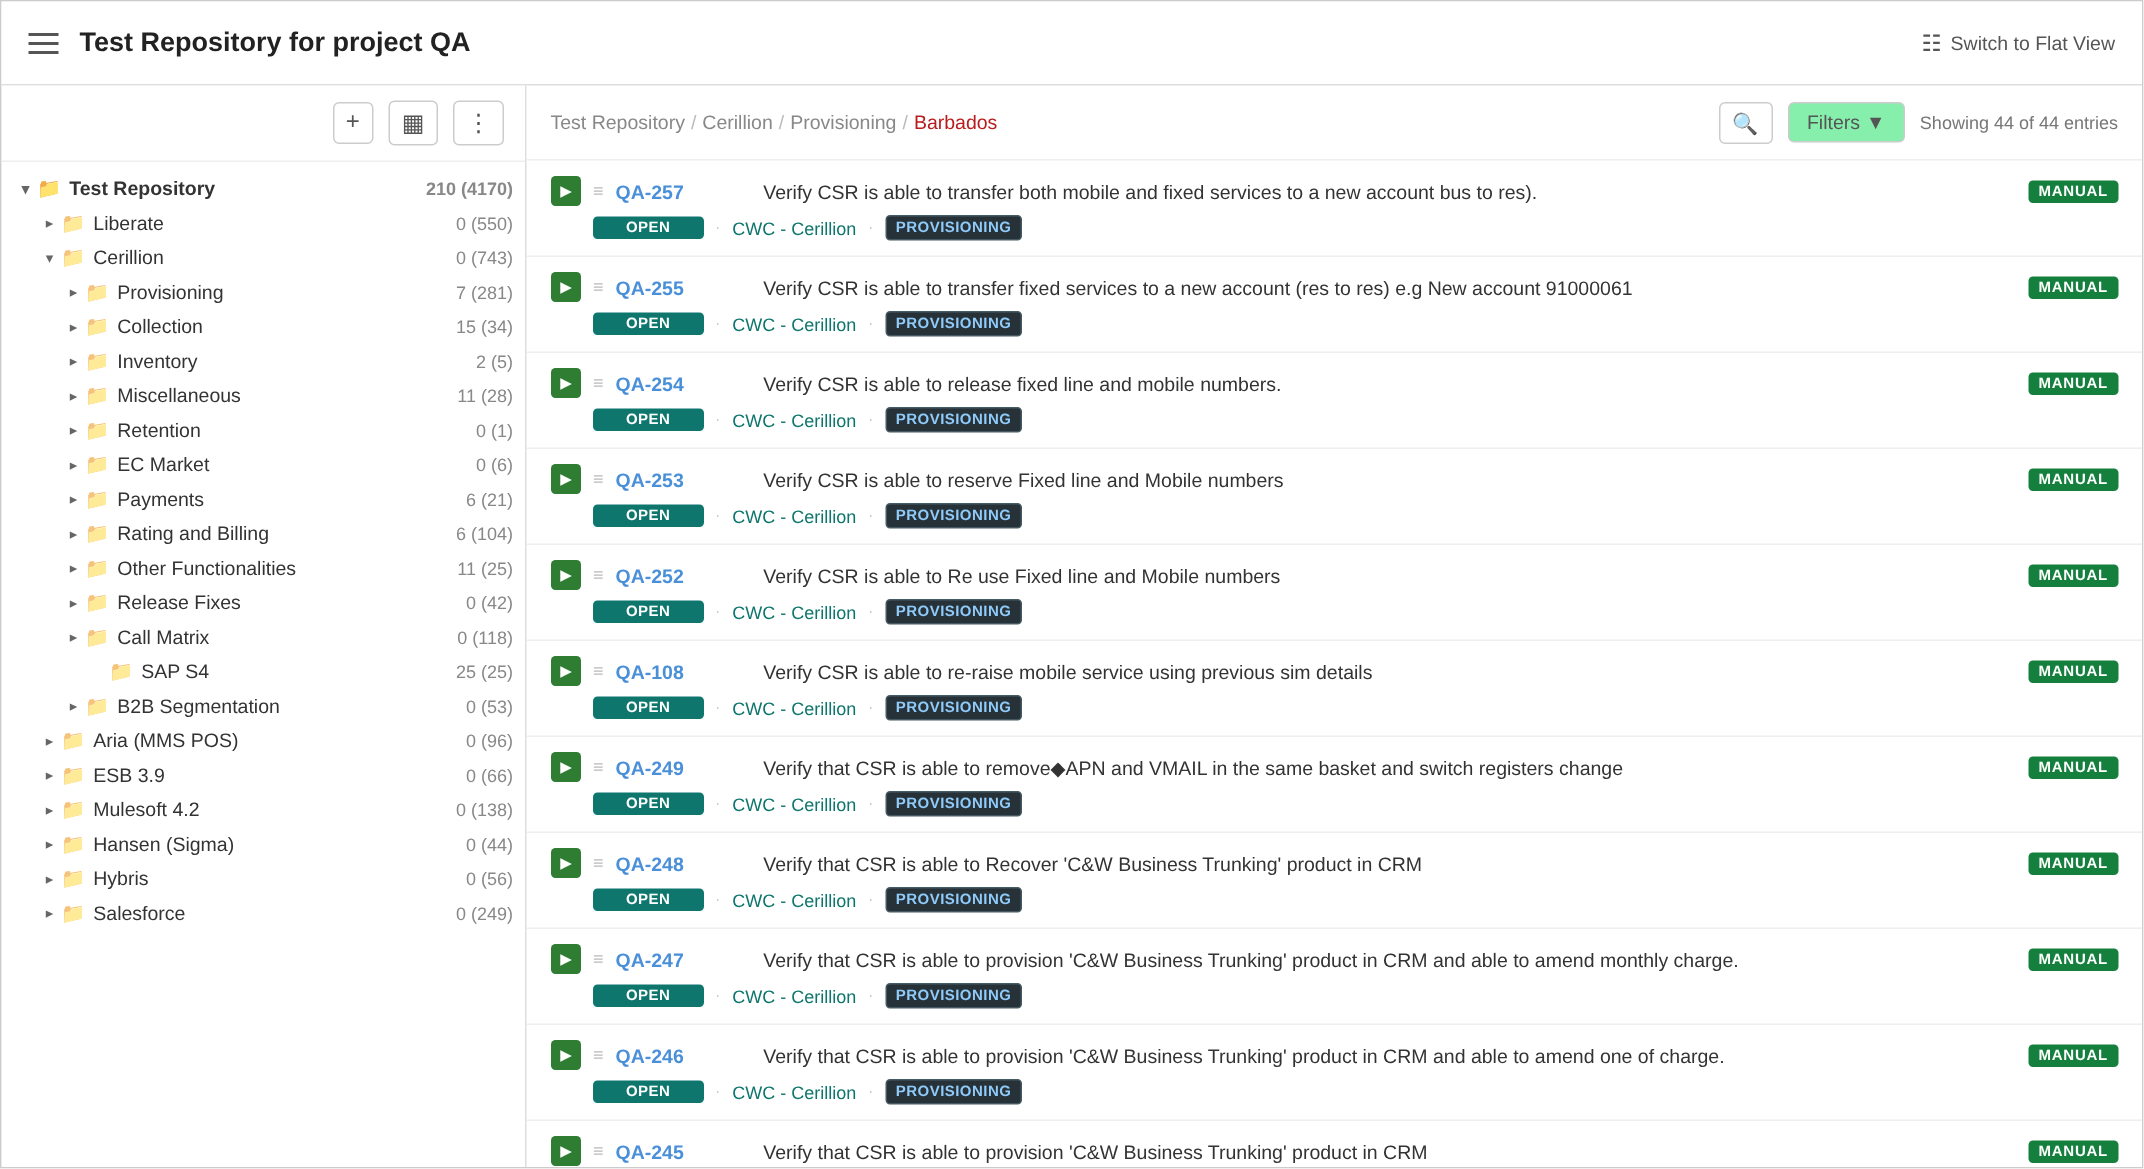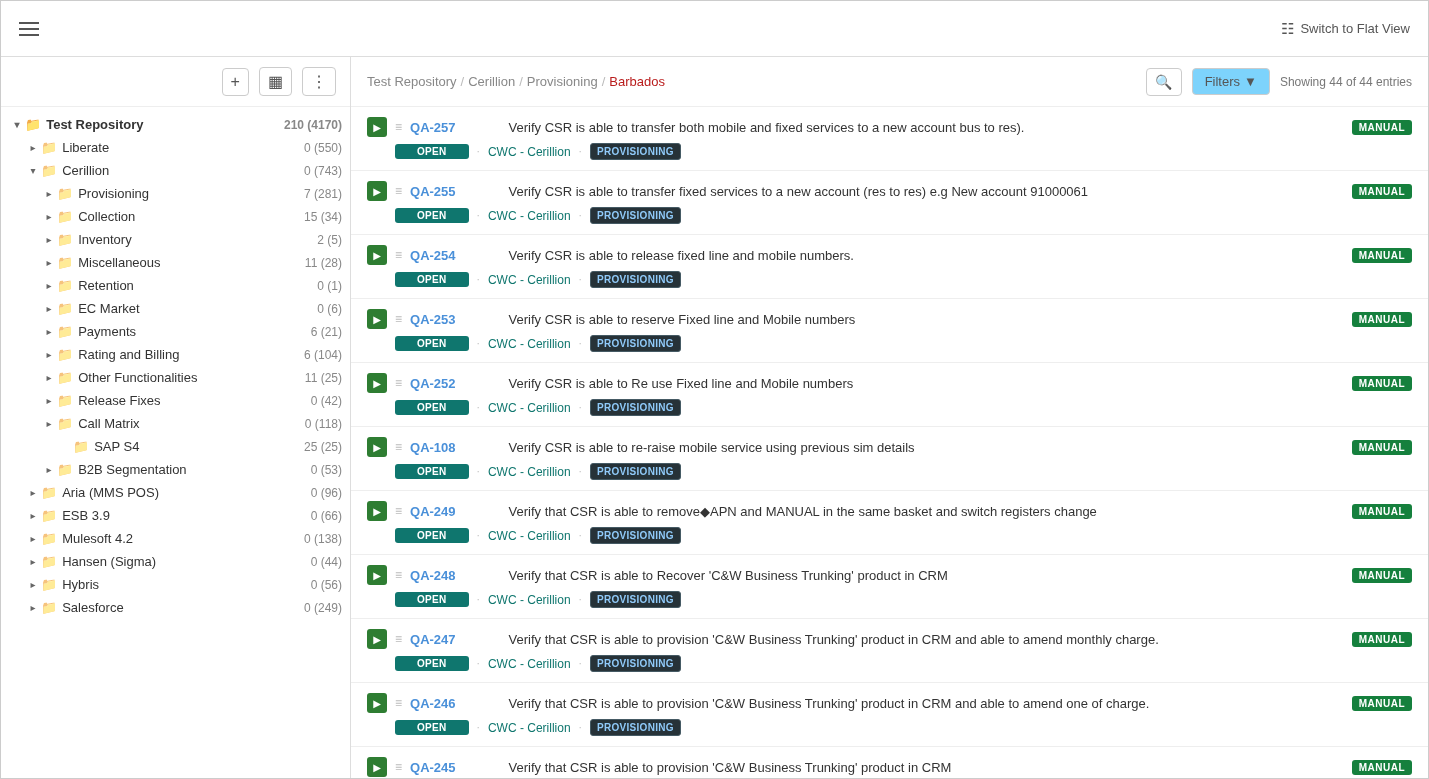--- a/index.html
+++ b/index.html
@@ -35,21 +35,21 @@
     .tree-item.level-3 { padding-left: 56px; }
 
     
     .main-content { flex: 1; display: flex; flex-direction: column; overflow: hidden; }
     .content-header { display: flex; align-items: center; justify-content: space-between; padding: 10px 16px; border-bottom: 1px solid #eee; background: #fff; height: 50px; }
     .breadcrumb { display: flex; align-items: center; gap: 4px; font-size: 13px; color: #888; }
     .breadcrumb-sep { color: #bbb; }
     .breadcrumb-link { color: #b91c1c; cursor: pointer; }
     .content-header-right { display: flex; align-items: center; gap: 10px; }
     .search-btn { background: #fff; border: 1px solid #ccc; border-radius: 4px; padding: 5px 8px; cursor: pointer; font-size: 14px; color: #666; }
-    .filters-btn { background: #7dd3fc; border: 1px solid #ccc; border-radius: 4px; padding: 5px 12px; cursor: pointer; font-size: 13px; color: #555; display: flex; align-items: center; gap: 4px; }
+    .filters-btn { background: #86efac; border: 1px solid #ccc; border-radius: 4px; padding: 5px 12px; cursor: pointer; font-size: 13px; color: #555; display: flex; align-items: center; gap: 4px; }
     .showing-text { font-size: 12px; color: #777; white-space: nowrap; }
 
     
     .test-list { flex: 1; overflow-y: auto; padding: 0; }
     .test-item { border-bottom: 1px solid #eee; padding: 10px 16px; background: #fff; }
     .test-item-row1 { display: flex; align-items: center; gap: 8px; margin-bottom: 6px; }
     .test-item-icon { width: 20px; height: 20px; border-radius: 3px; background: #2e7d32; display: flex; align-items: center; justify-content: center; color: #fff; font-size: 10px; flex-shrink: 0; }
     .test-item-drag { color: #bbb; font-size: 12px; cursor: grab; flex-shrink: 0; }
     .test-item-id { color: #4a90d9; font-weight: 600; font-size: 13px; flex-shrink: 0; cursor: pointer; }
     .test-item-title { flex: 1; font-size: 13px; color: #333; margin-left: 45px; }
@@ -70,20 +70,21 @@
 
 <div class="app-container">
 
   <div class="header">
     <div class="header-left">
       <div class="hamburger-icon">
         <span></span>
           <span></span>
           <span></span>
       </div>
+      <span class="header-title">Test Repository for project QA</span>
     </div>
     <div class="header-right">
       <span class="flat-view-icon">☷</span>
       <span>Switch to Flat View</span>
     </div>
   </div>
 
   <div class="body">
 
     <div class="sidebar">
@@ -343,21 +344,21 @@
               <span class="meta-text">CWC - Cerillion</span>
               <span class="dot">·</span>
               <span class="prov-badge">PROVISIONING</span>
             </div>
           </div>
           <div class="test-item">
             <div class="test-item-row1">
               <div class="test-item-icon">▶</div>
               <span class="test-item-drag">≡</span>
               <span class="test-item-id">QA-249</span>
-              <span class="test-item-title">Verify that CSR is able to remove◆APN and MANUAL in the same basket and switch registers change</span>
+              <span class="test-item-title">Verify that CSR is able to remove◆APN and VMAIL in the same basket and switch registers change</span>
               <span class="manual-badge">MANUAL</span>
             </div>
             <div class="test-item-row2">
               <span class="status-badge">OPEN</span>
               <span class="dot">·</span>
               <span class="meta-text">CWC - Cerillion</span>
               <span class="dot">·</span>
               <span class="prov-badge">PROVISIONING</span>
             </div>
           </div>

